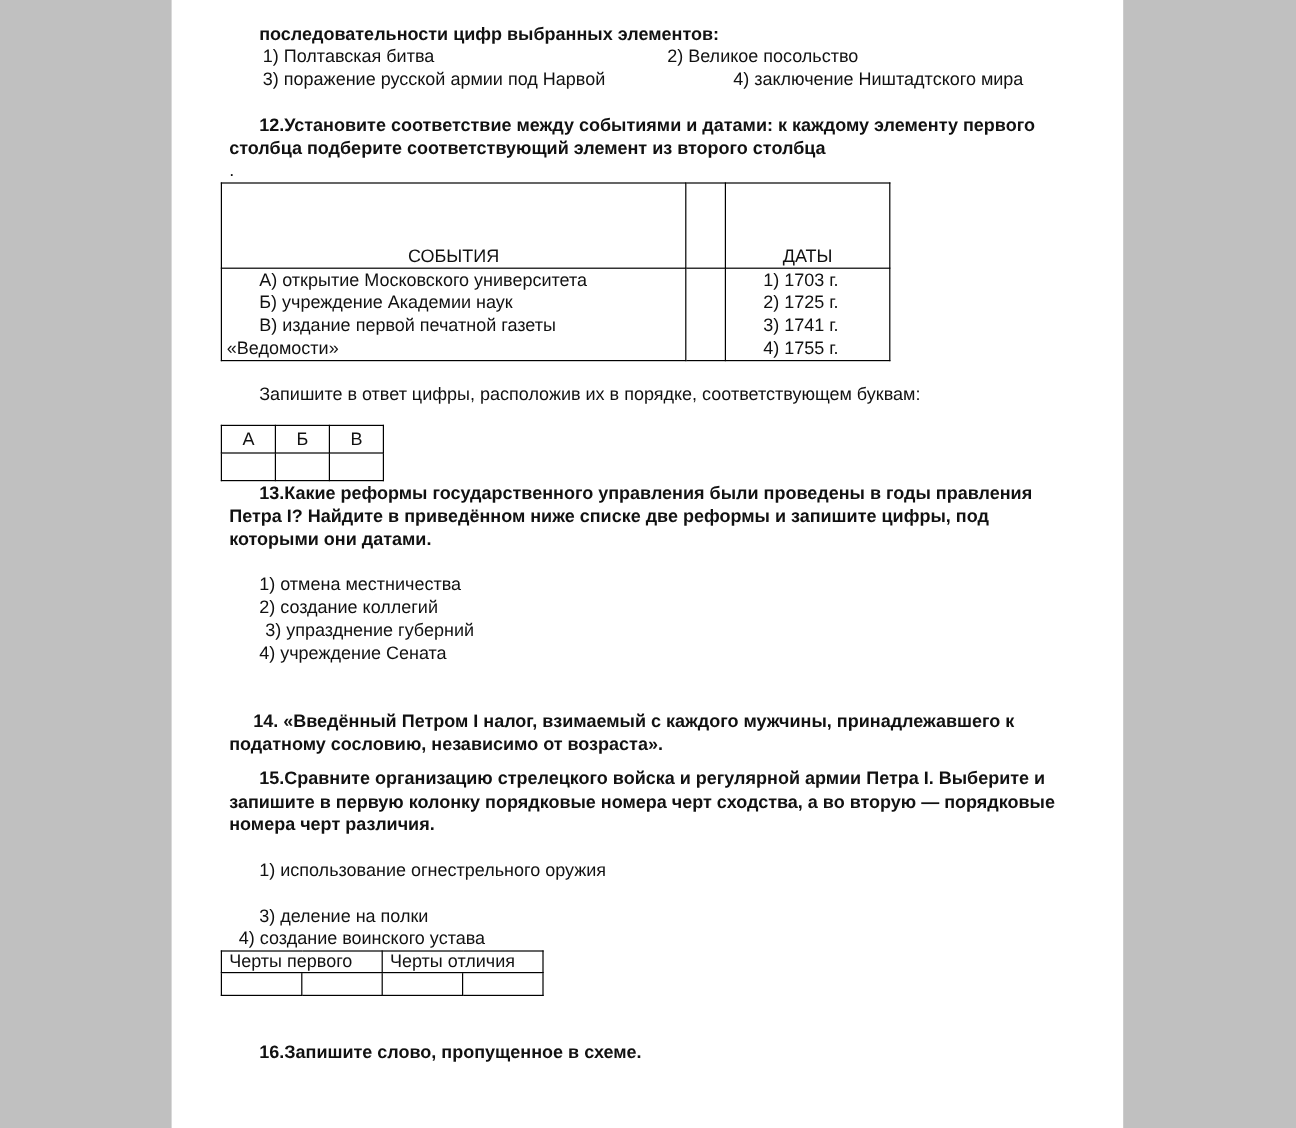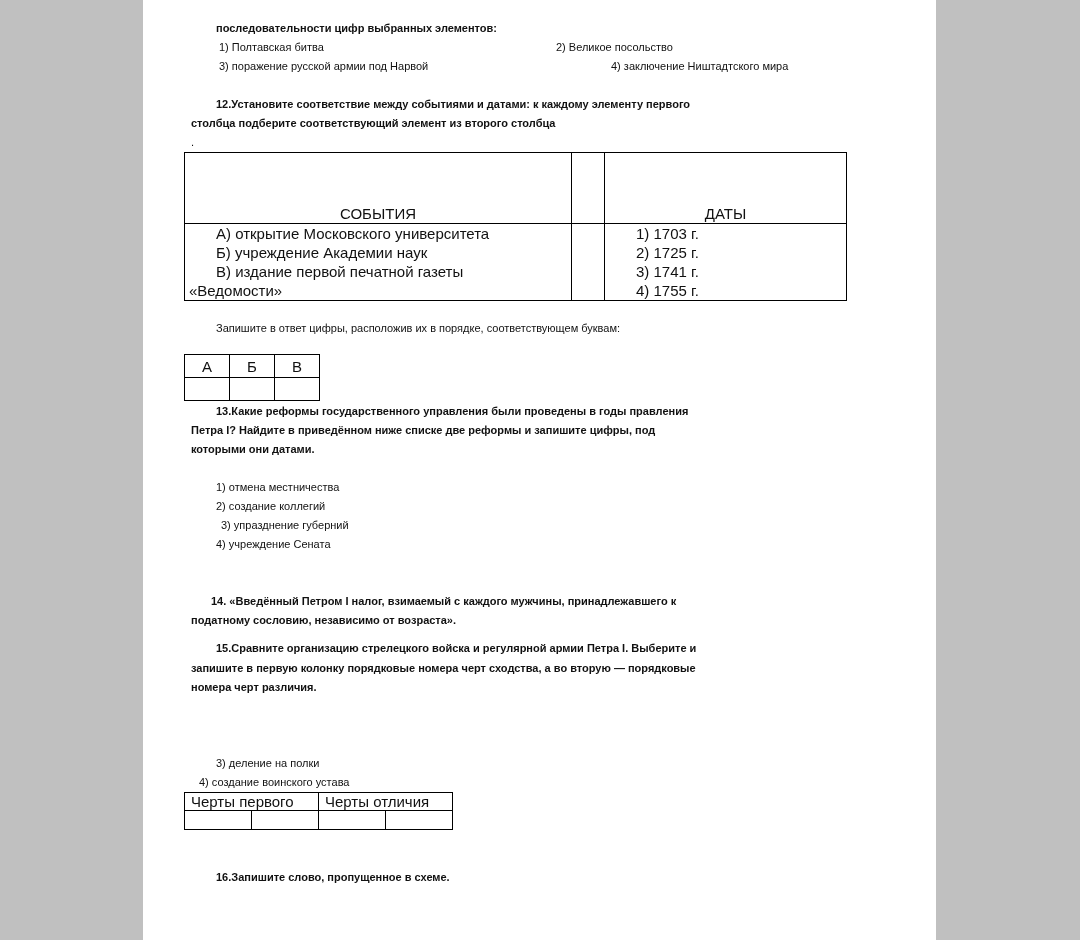--- a/index.html
+++ b/index.html
@@ -7,41 +7,41 @@
     width:1080px; height:940px; overflow:hidden;
     background:#c0c0c0;
     font-family:"Liberation Sans", sans-serif;
     color:#111;
   }
   .page {
     position:absolute; left:143px; top:0; width:793px; height:940px;
     background:#ffffff;
   }
   .abs { position:absolute; white-space:nowrap; }
-  .t { font-size:11px; line-height:19px; }
+  .t { font-size:15px; line-height:19px; }
   .b { font-weight:bold; }
   table { border-collapse:collapse; position:absolute; }
   td { border:1px solid #000; padding:0; font-size:15px; line-height:19px; }
 </style>
 </head>
 <body>
 
 <div class="page">
 
   <div class="abs t b" style="left:73px;top:19px;">последовательности цифр выбранных элементов:</div>
   <div class="abs t" style="left:76px;top:38px;">1) Полтавская битва</div>
   <div class="abs t" style="left:413px;top:38px;">2) Великое посольство</div>
   <div class="abs t" style="left:76px;top:57px;">3) поражение русской армии под Нарвой</div>
   <div class="abs t" style="left:468px;top:57px;">4) заключение Ништадтского мира</div>
 
   <div class="abs t b" style="left:73px;top:95px;">12.Установите соответствие между событиями и датами: к каждому элементу первого</div>
   <div class="abs t b" style="left:48px;top:114px;">столбца подберите соответствующий элемент из второго столбца</div>
   <div class="abs t" style="left:48px;top:133px;">.</div>
 
-  <table style="left:41px;top:152px;width:663px;">
+  <table style="left:41px;top:152px;width:558px;">
     <tbody>
         <tr style="height:71px;">
       <td style="width:386px;text-align:center;vertical-align:bottom;">СОБЫТИЯ</td>
       <td style="width:32px;"></td>
       <td style="text-align:center;vertical-align:bottom;">ДАТЫ</td>
     </tr>
     <tr style="height:76px;">
       <td style="vertical-align:top;">
         <div style="padding-left:31px;">А) открытие Московского университета</div>
         <div style="padding-left:31px;">Б) учреждение Академии наук</div>
@@ -83,20 +83,21 @@
   <div class="abs t" style="left:73px;top:497px;">2) создание коллегий</div>
   <div class="abs t" style="left:78px;top:516px;">3) упразднение губерний</div>
   <div class="abs t" style="left:73px;top:535px;">4) учреждение Сената</div>
 
   <div class="abs t b" style="left:68px;top:592px;">14. «Введённый Петром I налог, взимаемый с каждого мужчины, принадлежавшего к</div>
   <div class="abs t b" style="left:48px;top:611px;">податному сословию, независимо от возраста».</div>
 
   <div class="abs t b" style="left:73px;top:639px;">15.Сравните организацию стрелецкого войска и регулярной армии Петра I. Выберите и</div>
   <div class="abs t b" style="left:48px;top:659px;">запишите в первую колонку порядковые номера черт сходства, а во вторую — порядковые</div>
   <div class="abs t b" style="left:48px;top:678px;">номера черт различия.</div>
+  <div class="abs t" style="left:73px;top:716px;">1) использование огнестрельного оружия</div>
   <div class="abs t" style="left:73px;top:754px;">3) деление на полки</div>
   <div class="abs t" style="left:56px;top:773px;">4) создание воинского устава</div>
 
   <table style="left:41px;top:792px;width:269px;">
     <tbody>
         <tr style="height:18px;">
       <td colspan="2" style="padding-left:6px;line-height:16px;">Черты первого</td>
       <td colspan="2" style="padding-left:6px;line-height:16px;">Черты отличия</td>
     </tr>
     <tr style="height:19px;">

